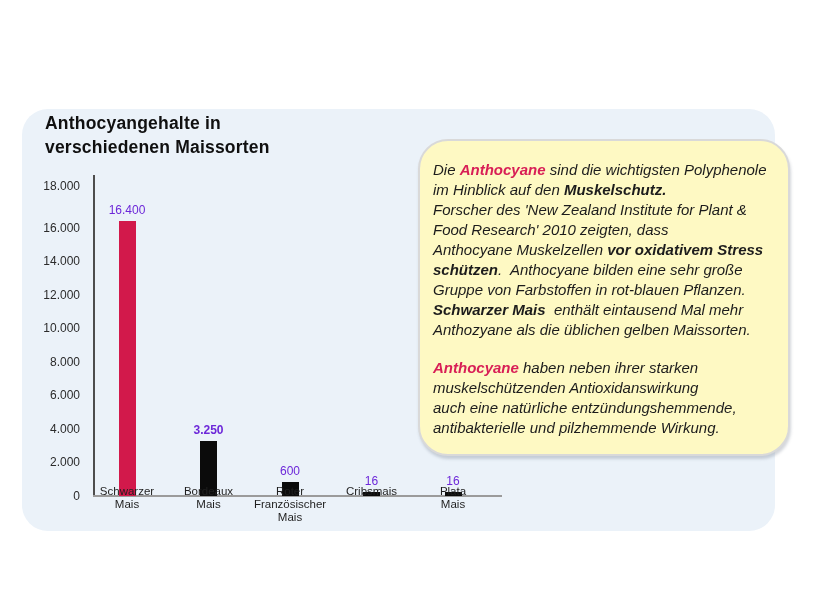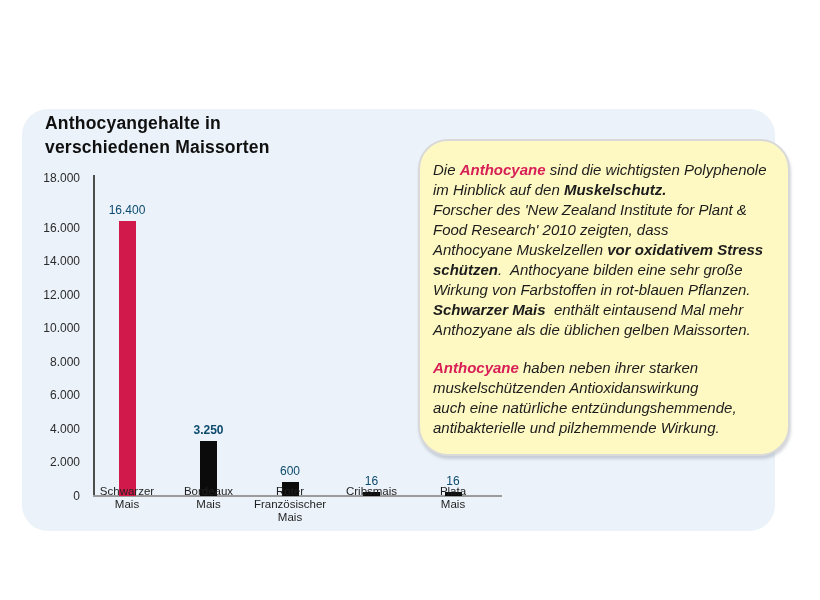--- a/index.html
+++ b/index.html
@@ -24,21 +24,21 @@
     position:absolute; left:93px; top:472px; width:409px; height:2px;
     background:#9b9b9b;
   }
   .ytick {
     position:absolute; left:18px; width:62px; height:14px; line-height:14px;
     text-align:right; font-size:12px; color:#2b2b2b;
   }
   .bar { position:absolute; }
   .vlabel {
     position:absolute; width:80px; text-align:center;
-    font-size:12px; color:#0c4a6e; height:14px; line-height:14px;
+    font-size:12px; color:#6d28d9; height:14px; line-height:14px;
   }
   .clabel {
     position:absolute; top:462px; width:96px; text-align:center;
     font-size:11.5px; line-height:13px; color:#1f1f1f;
   }
   .infobox {
     position:absolute; left:418px; top:116px; width:372px; height:317px;
     box-sizing:border-box; background:#fef9c3;
     border:2px solid var(--box-border, #d9d9d9); border-radius:30px;
     box-shadow:1px 3px 3px rgba(110,120,135,0.30);
@@ -67,21 +67,21 @@
   <div id="plot">
       <div class="ytick" style="top: 466px;">0</div>
       <div class="ytick" style="top: 432.444px;">2.000</div>
       <div class="ytick" style="top: 398.889px;">4.000</div>
       <div class="ytick" style="top: 365.333px;">6.000</div>
       <div class="ytick" style="top: 331.778px;">8.000</div>
       <div class="ytick" style="top: 298.222px;">10.000</div>
       <div class="ytick" style="top: 264.667px;">12.000</div>
       <div class="ytick" style="top: 231.111px;">14.000</div>
       <div class="ytick" style="top: 197.556px;">16.000</div>
-      <div class="ytick" style="top: 148px;">18.000</div>
+      <div class="ytick" style="top: 156px;">18.000</div>
       <div class="bar" style="left: 118.5px; top: 197.844px; width: 17px; height: 275.156px; background: rgb(210, 25, 75);"></div>
       <div class="vlabel" style="left: 87px; top: 179.844px;">16.400</div>
       <div class="clabel" style="left: 79px;">
         <div>Schwarzer</div>
         <div>Mais</div>
       </div>
       <div class="bar" style="left: 200px; top: 418.472px; width: 17px; height: 54.5278px; background: rgb(11, 11, 11);"></div>
       <div class="vlabel" style="left: 168.5px; top: 400.472px; font-weight: bold;">3.250</div>
       <div class="clabel" style="left: 160.5px;">
         <div>Bordeaux</div>
@@ -109,21 +109,21 @@
 
   <div class="infobox">
     <div id="infotext" class="infotext">
         <div class="itpar">
           <div class="itline"><span>Die </span><span class="sg-rb">Anthocyane</span><span> sind die wichtigsten Polyphenole</span></div>
           <div class="itline"><span>im Hinblick auf den </span><span class="sg-b">Muskelschutz.</span></div>
           <div class="itline"><span>Forscher des 'New Zealand Institute for Plant &amp;</span></div>
           <div class="itline"><span>Food Research' 2010 zeigten, dass</span></div>
           <div class="itline"><span>Anthocyane Muskelzellen </span><span class="sg-b">vor oxidativem Stress</span></div>
           <div class="itline"><span class="sg-b">schützen</span><span>.  Anthocyane bilden eine sehr große</span></div>
-          <div class="itline"><span>Wirkung von Farbstoffen in rot-blauen Pflanzen.</span></div>
+          <div class="itline"><span>Gruppe von Farbstoffen in rot-blauen Pflanzen.</span></div>
           <div class="itline"><span class="sg-b">Schwarzer Mais</span><span>  enthält eintausend Mal mehr</span></div>
           <div class="itline"><span>Anthozyane als die üblichen gelben Maissorten.</span></div>
         </div>
         <div class="itpar">
           <div class="itline"><span class="sg-rb">Anthocyane</span><span> haben neben ihrer starken</span></div>
           <div class="itline"><span>muskelschützenden Antioxidanswirkung</span></div>
           <div class="itline"><span>auch eine natürliche entzündungshemmende,</span></div>
           <div class="itline"><span>antibakterielle und pilzhemmende Wirkung.</span></div>
         </div>
       </div>

